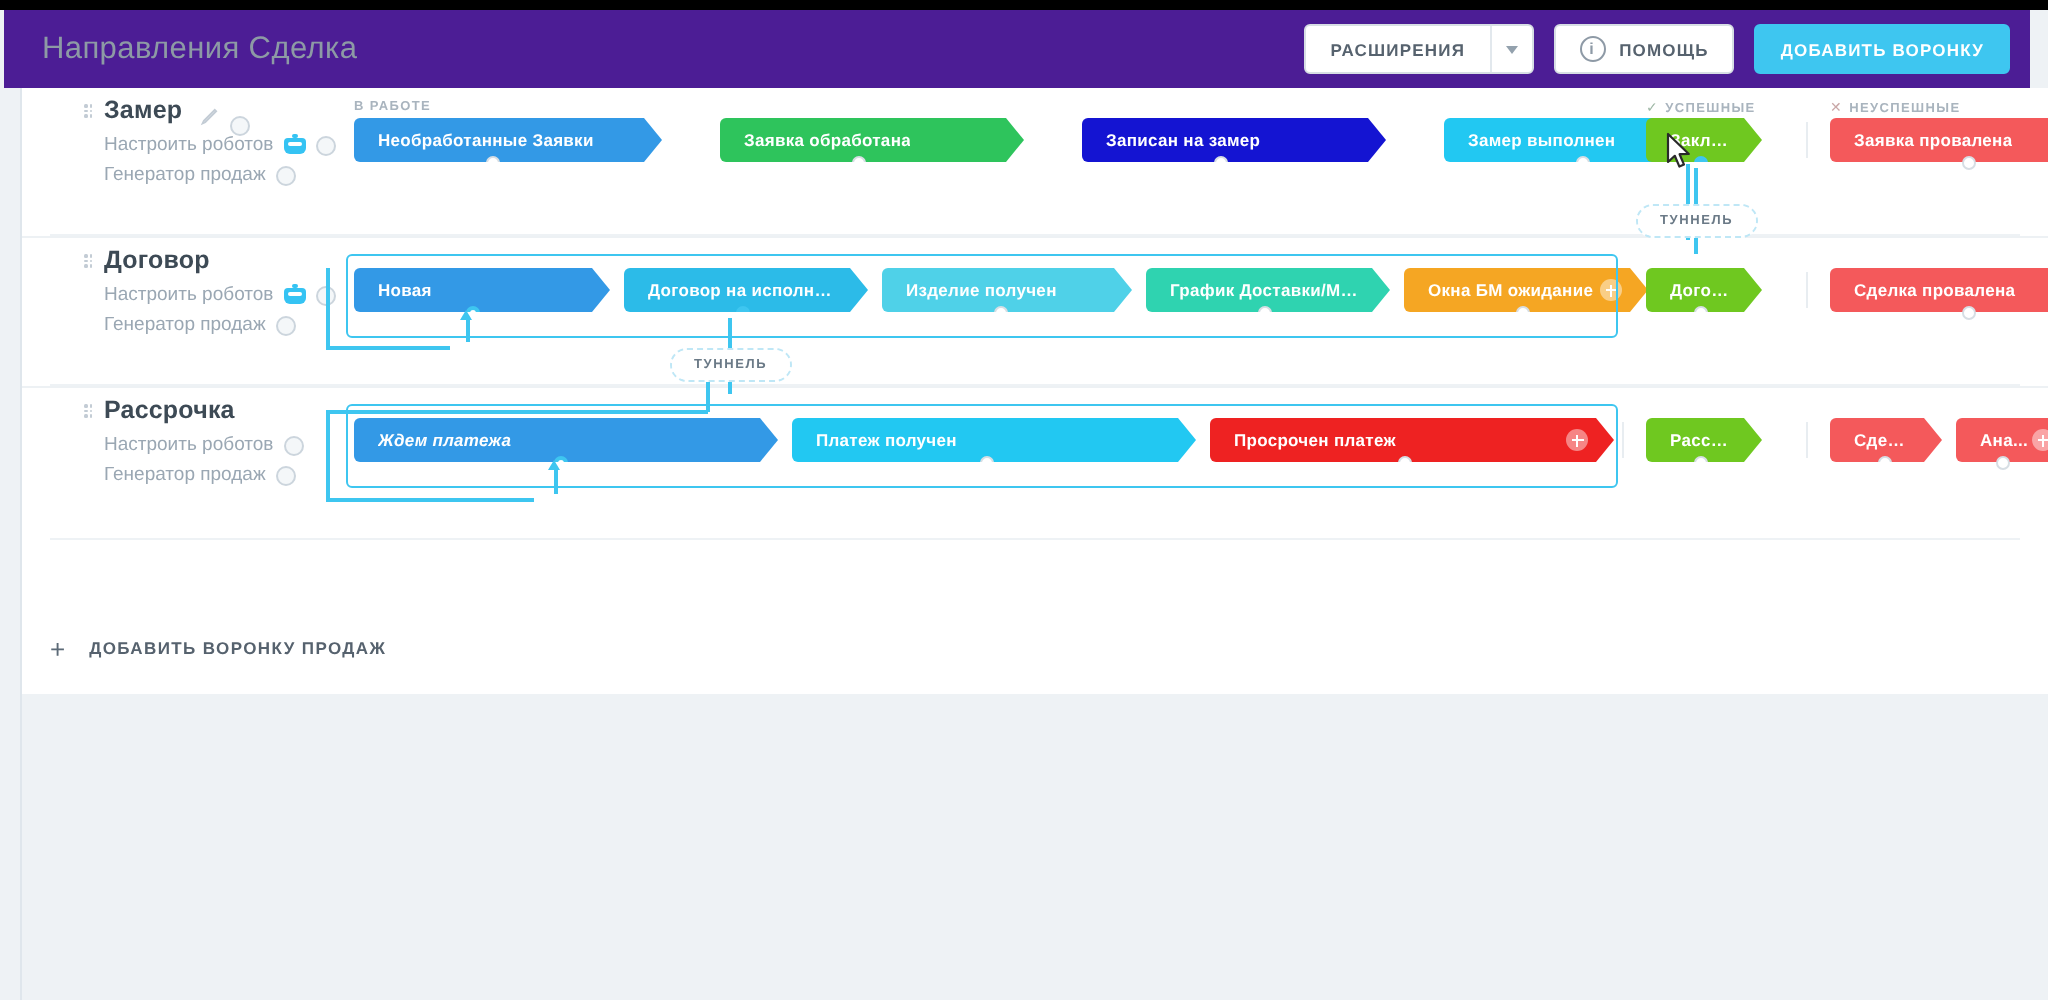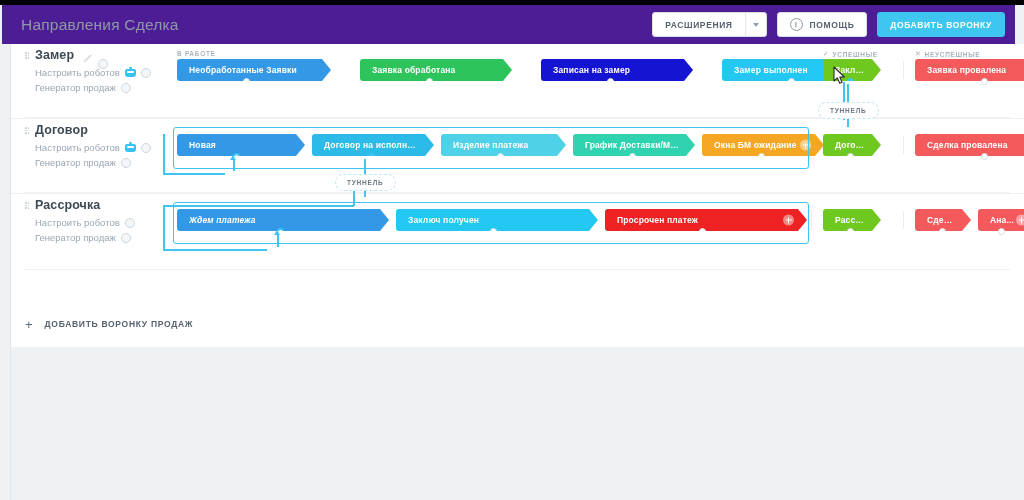--- a/index.html
+++ b/index.html
@@ -41,21 +41,21 @@
 
   
   .canvas{position:absolute;left:11px;top:44px;width:1013px;height:303px;background:#fff;}
 
   
   .row{position:relative;height:72px;}
   .row + .row{border-top:1px solid #edf1f4;}
   .row-sep{position:absolute;left:14px;right:14px;bottom:0;height:1px;background:#eef2f5;}
 
   
-  .meta{position:absolute;left:0;top:0;width:152px;height:100%;}
+  .meta{position:absolute;left:17px;top:0;width:152px;height:100%;}
   .drag{position:absolute;left:14px;top:8px;width:4px;height:9px;display:flex;flex-wrap:wrap;gap:1px;align-content:flex-start;}
   .drag i{width:1.5px;height:1.5px;background:#c3ccd5;border-radius:50%;display:block;}
   .funnel-name{position:absolute;left:24px;top:4px;font-size:12.5px;font-weight:700;color:#3d4a55;letter-spacing:.1px;}
   .pencil{position:absolute;top:10px;width:9px;height:9px;}
   .pencil svg{display:block;}
   .infodot{
     display:inline-flex;align-items:center;justify-content:center;
     width:8px;height:8px;border:1px solid #ccd5dd;border-radius:50%;
     background:#f4f7f9;vertical-align:middle;
   }
@@ -287,21 +287,21 @@
             <span class="label">Новая</span>
             <span class="anchor ring" style="left:56px;"></span>
           </div>
           <div class="stage-gap"></div>
           <div class="stage" style="width:122px;background:#2cbbe8;">
             <span class="label">Договор на исполнении</span>
             <span class="anchor active" style="left:56px;"></span>
           </div>
           <div class="stage-gap"></div>
           <div class="stage" style="width:125px;background:#4fd1e8;">
-            <span class="label">Изделие платежа</span>
+            <span class="label">Изделие получен</span>
             <span class="anchor" style="left:56px;"></span>
           </div>
           <div class="stage-gap"></div>
           <div class="stage" style="width:122px;background:#2fd3b0;">
             <span class="label">График Доставки/Монтаж...</span>
             <span class="anchor" style="left:56px;"></span>
           </div>
           <div class="stage-gap"></div>
           <div class="stage" style="width:122px;background:#f5a623;">
             <span class="label">Окна БМ ожидание</span>
@@ -362,21 +362,21 @@
 
         <div class="selframe" style="left:10px;top:8px;width:634px;height:40px;"></div>
 
         <div class="track" style="left:14px;">
           <div class="stage" style="width:212px;background:#3399e6;font-style:italic;">
             <span class="label">Ждем платежа</span>
             <span class="anchor ring" style="left:100px;"></span>
           </div>
           <div class="stage-gap"></div>
           <div class="stage" style="width:202px;background:#22c8f2;">
-            <span class="label">Заключ получен</span>
+            <span class="label">Платеж получен</span>
             <span class="anchor" style="left:94px;"></span>
           </div>
           <div class="stage-gap"></div>
           <div class="stage" style="width:202px;background:#ee2222;">
             <span class="label">Просрочен платеж</span>
             <span class="plus"></span>
             <span class="anchor" style="left:94px;"></span>
           </div>
         </div>
 

